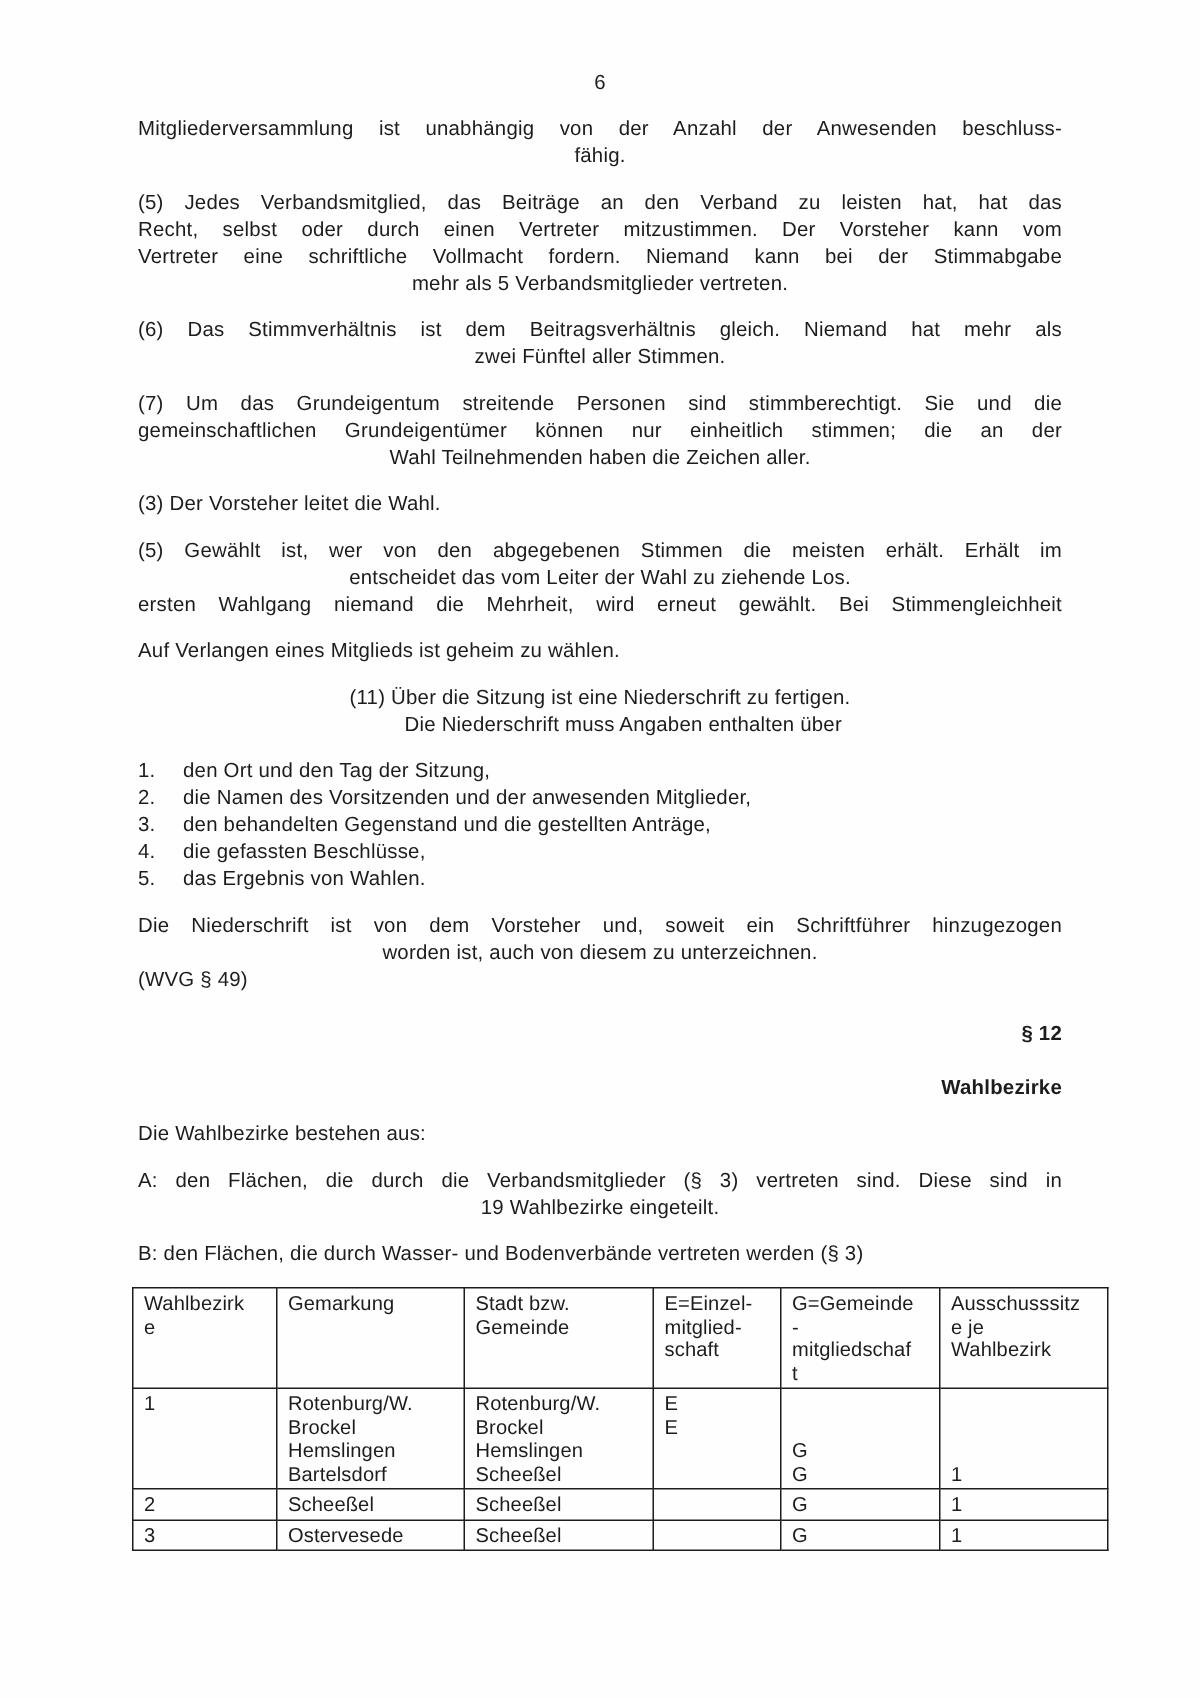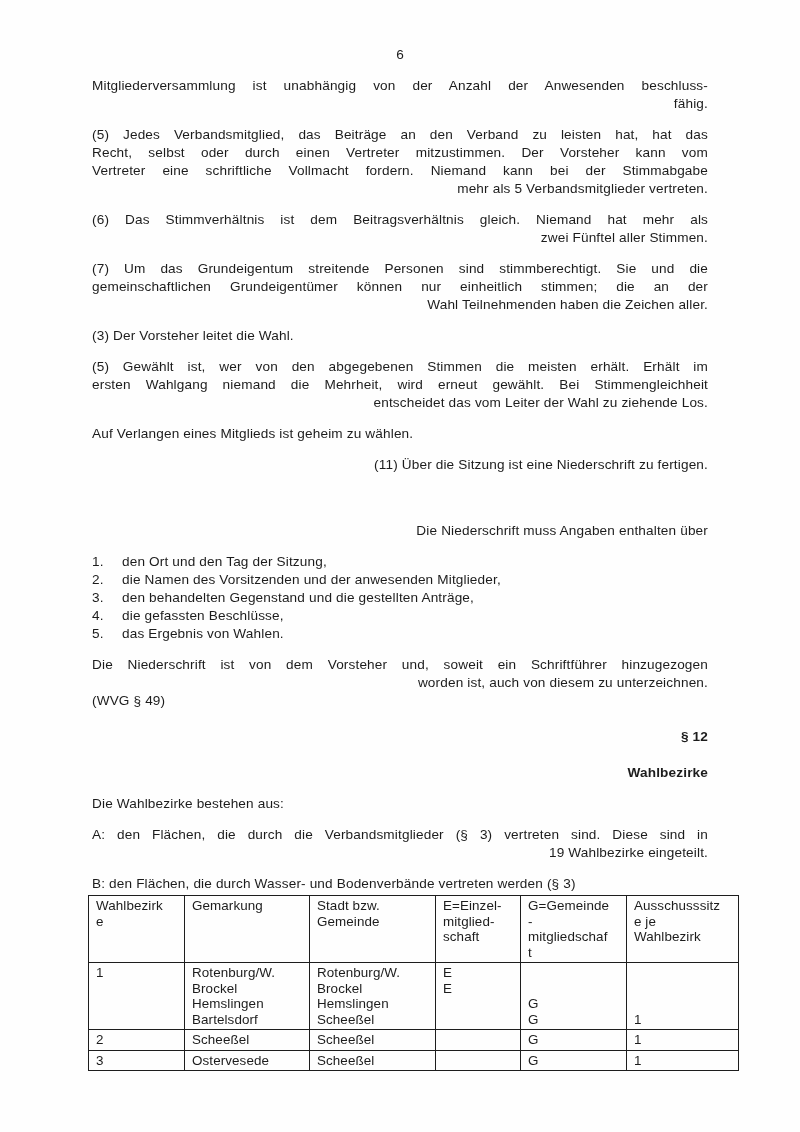--- a/index.html
+++ b/index.html
@@ -24,44 +24,44 @@
   .page-number {
     text-align: center;
     margin-bottom: 0;
   }
   .content {
     padding: 0 92px;
   }
   .para { margin-top: 13px; }
   .para.first { }
   .para.nogap { margin-top: 0; }
-  .ln { text-align: right; }
+  .ln { text-align: center; }
   .ln.just {
     text-align: justify;
     text-align-last: justify;
   }
-  .ln.indent { padding-left: 31px; margin-top: 48px; }
+  .ln.indent { padding-left: 31px; }
   .list { margin-top: 13px; }
   .list-item { display: flex; }
   .list-item .num {
     flex: 0 0 30px;
     width: 30px;
   }
   .list-item .txt { flex: 1 1 auto; }
   .heading {
     margin-top: 18px;
     text-align: right;
     font-weight: bold;
   }
   table.wb-table {
     border-collapse: collapse;
     table-layout: fixed;
     width: 650px;
     margin-left: -4px;
-    margin-top: 2px;
+    margin-top: 13px;
   }
   table.wb-table th, table.wb-table td {
     border: 1px solid #1d1d1d;
     vertical-align: top;
     text-align: left;
     font-weight: normal;
     font-size: 13.4px;
     line-height: 15.5px;
     padding: 2px 4px 2px 7px;
     white-space: pre-line;
@@ -98,22 +98,22 @@
     <div class="para">
         <div class="ln just">(7) Um das Grundeigentum streitende Personen sind stimmberechtigt. Sie und die</div>
         <div class="ln just">gemeinschaftlichen Grundeigentümer können nur einheitlich stimmen; die an der</div>
         <div class="ln">Wahl Teilnehmenden haben die Zeichen aller.</div>
       </div>
 
     <div class="para">(3) Der Vorsteher leitet die Wahl.</div>
 
     <div class="para">
         <div class="ln just">(5) Gewählt ist, wer von den abgegebenen Stimmen die meisten erhält. Erhält im</div>
+        <div class="ln">entscheidet das vom Leiter der Wahl zu ziehende Los.</div>
         <div class="ln just">ersten Wahlgang niemand die Mehrheit, wird erneut gewählt. Bei Stimmengleichheit</div>
-        <div class="ln">entscheidet das vom Leiter der Wahl zu ziehende Los.</div>
       </div>
 
 
     <div class="para">Auf Verlangen eines Mitglieds ist geheim zu wählen.</div>
 
     <div class="para">
       <div class="ln">(11) Über die Sitzung ist eine Niederschrift zu fertigen.</div>
       <div class="ln indent">Die Niederschrift muss Angaben enthalten über</div>
     </div>
 

